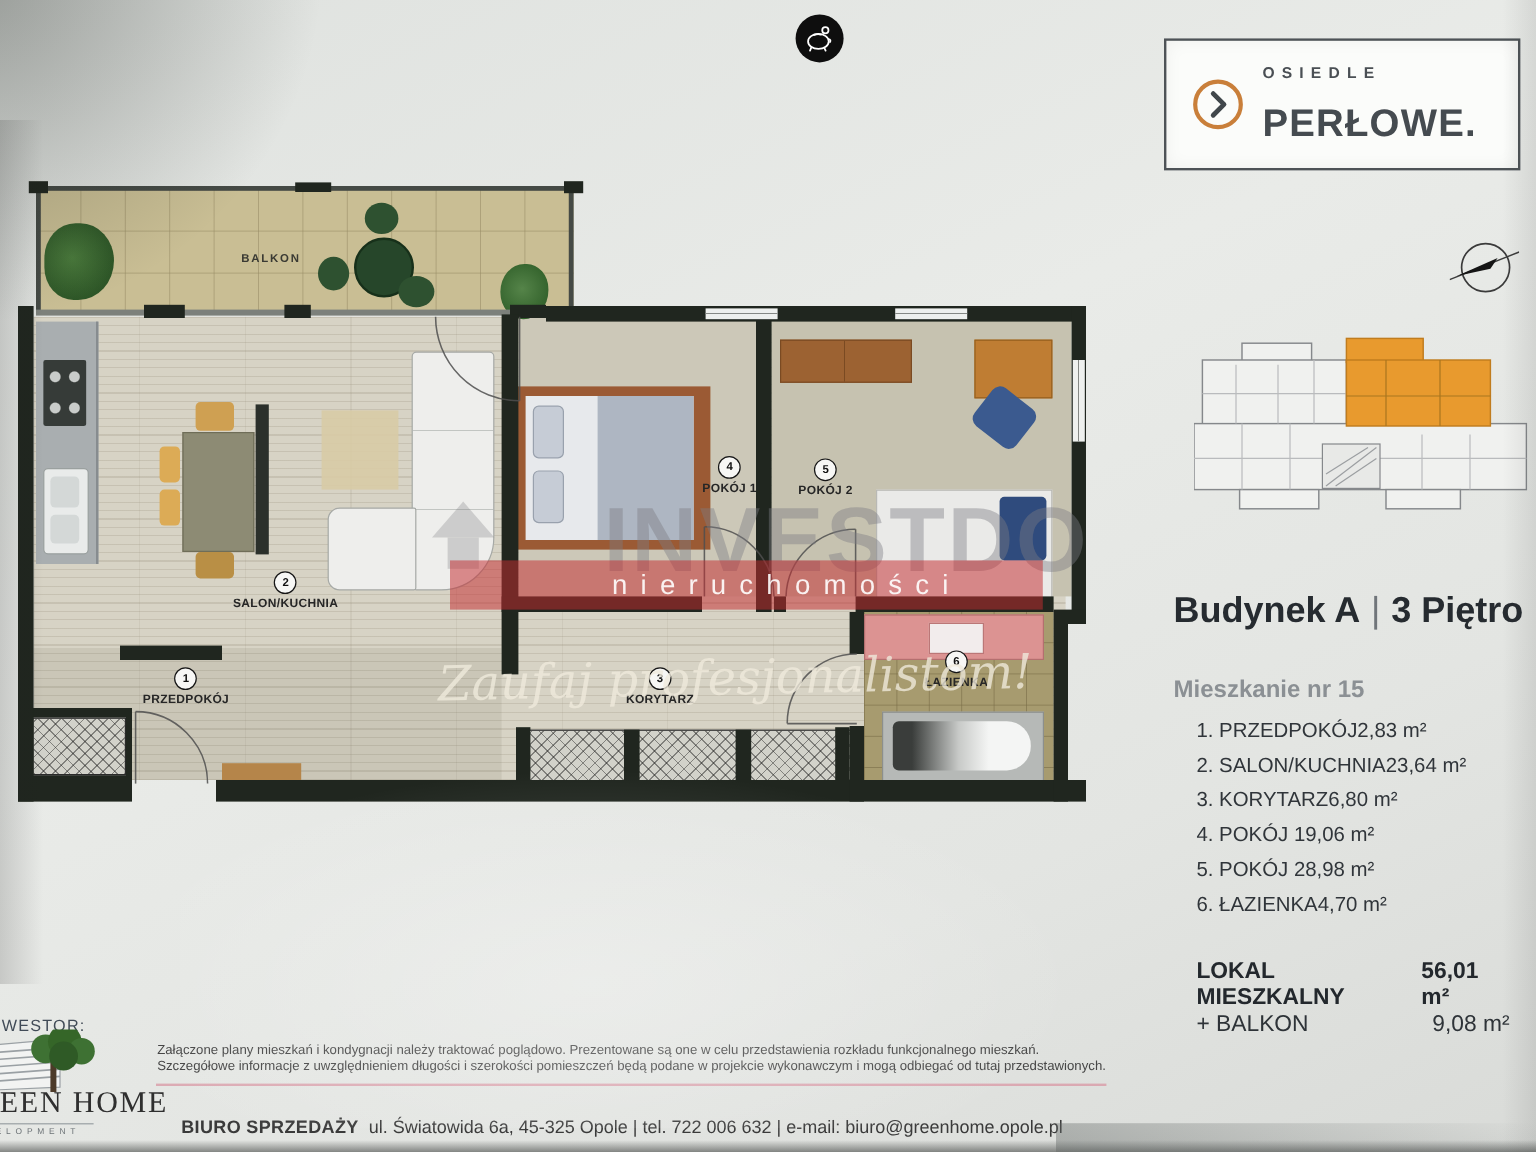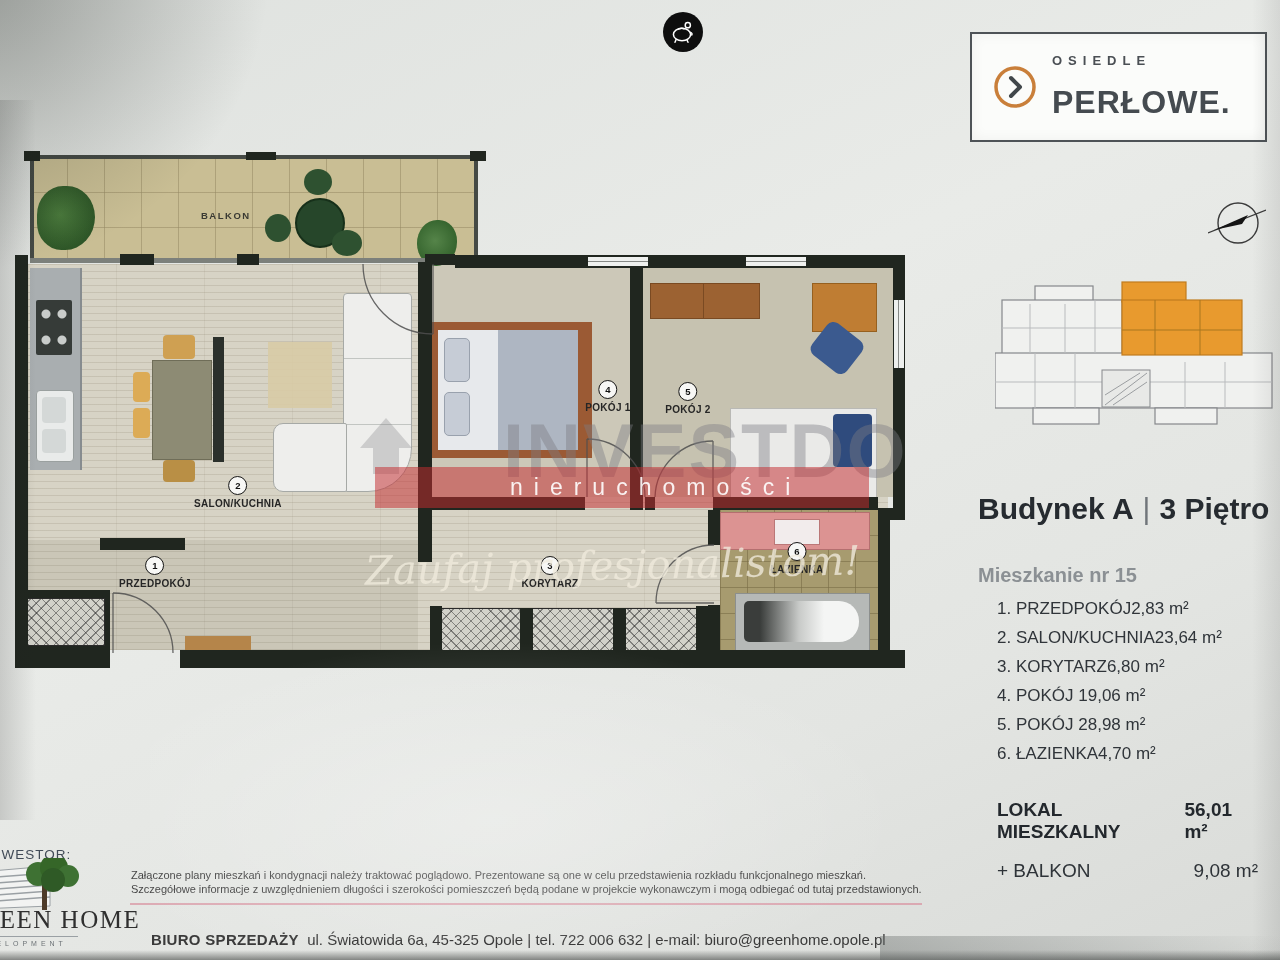--- a/index.html
+++ b/index.html
@@ -61,21 +61,21 @@
     color:rgba(255,255,255,.9);}
   .wm-script{left:350px;top:392px;width:540px;position:absolute;z-index:6;
     font-family:"DejaVu Serif",serif;font-style:italic;font-size:40px;
     color:rgba(240,235,220,.78);transform:rotate(-1.2deg);white-space:nowrap;}
   
   .b-title{left:978px;top:492px;position:absolute;font-size:30px;font-weight:bold;color:#262b30;z-index:5;}
   .tdiv{font-weight:normal;color:#70757a;padding:0 9px;}
   .b-sub{left:978px;top:528px;position:absolute;font-size:20px;font-weight:bold;color:#8b9094;z-index:5;margin-top:36px;}
   .rlist{left:997px;top:599px;width:261px;position:absolute;display:flex;flex-direction:column;gap:9px;z-index:5;}
   .srow{display:flex;justify-content:flex-start;font-size:17px;color:#30353a;}
-  .totals{left:997px;top:799px;width:261px;position:absolute;display:flex;flex-direction:column;gap:17px;z-index:5;justify-content:center;}
+  .totals{left:997px;top:799px;width:261px;position:absolute;display:flex;flex-direction:column;gap:0;z-index:5;justify-content:center;}
   .trow1{display:flex;justify-content:space-between;font-size:19px;font-weight:bold;color:#23282d;}
   .trow2{display:flex;justify-content:space-between;font-size:19px;color:#2e3338;}
   .website{left:999px;top:882px;position:absolute;font-size:23px;color:#6a6f73;letter-spacing:.5px;z-index:5;}
   
   .inv-label{left:-14px;top:847px;position:absolute;font-size:13.5px;color:#414b57;letter-spacing:1px;z-index:5;}
   .inv-name{left:-38px;top:906px;position:absolute;font-family:"Liberation Serif",serif;
     font-size:25px;color:#2f2f2f;letter-spacing:1.5px;z-index:5;}
   .inv-line{left:-30px;top:936px;width:108px;height:1px;background:#9aa0a4;position:absolute;z-index:5;}
   .inv-sub{left:-30px;top:940px;position:absolute;font-size:7px;letter-spacing:4px;color:#6d7377;z-index:5;}
   .disc{left:131px;top:869px;position:absolute;font-size:11px;color:#464646;line-height:13.5px;

